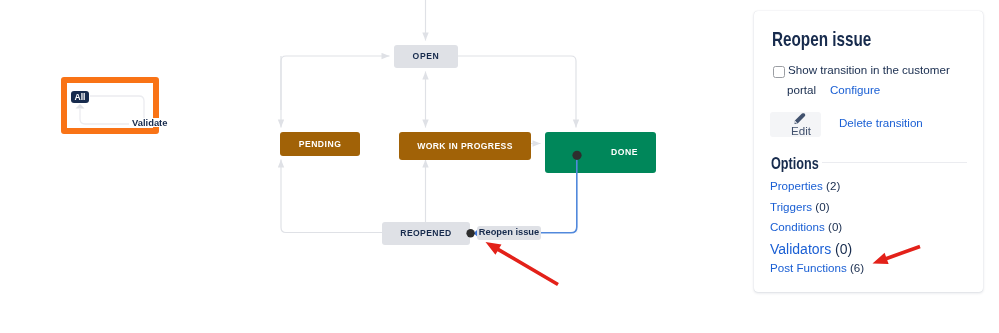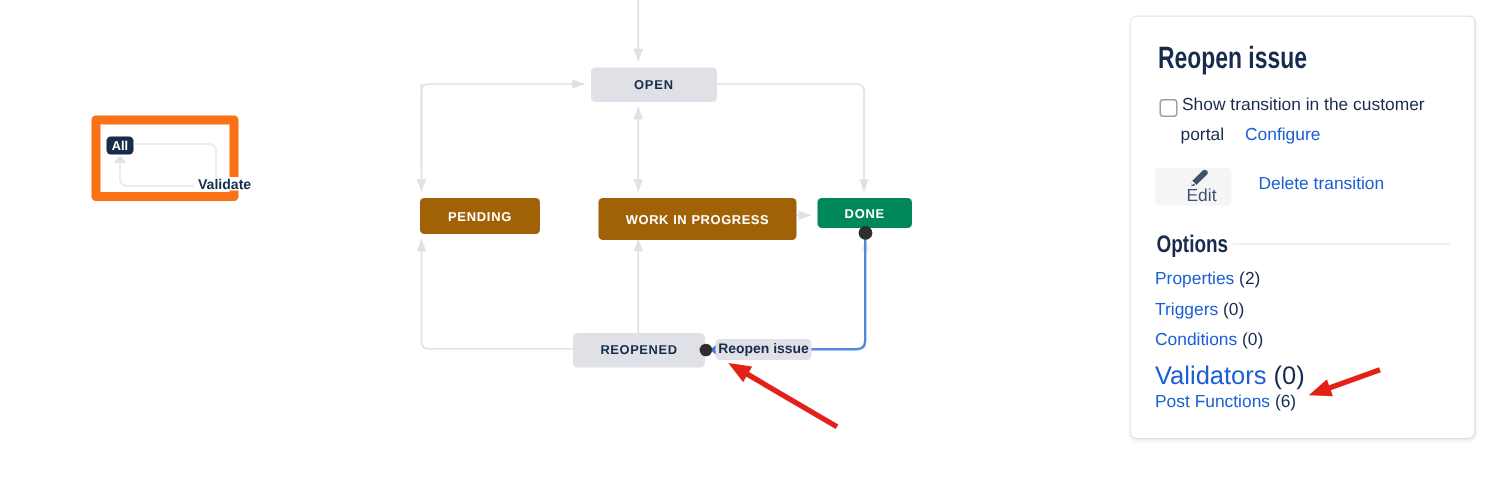--- a/index.html
+++ b/index.html
@@ -155,24 +155,24 @@
     <g fill="#e32119" stroke="none">
       <path d="M 485.50 242.00 L 495.41 254.76 L 497.53 251.14 L 557.09 286.05 L 558.91 282.95 L 499.35 248.03 L 501.47 244.41 Z"></path>
       <path d="M 872.50 263.50 L 888.64 264.09 L 887.23 260.14 L 920.61 248.19 L 919.39 244.81 L 886.02 256.75 L 884.60 252.80 Z"></path>
     </g>
   </svg>
 
 </div>
 
 <style>
   
-  #n-open{left:394px;top:45px;width:84px;height:23px;font-size:8.6px;letter-spacing:.6px;}
+  #n-open{left:394px;top:45px;width:64px;height:23px;font-size:8.6px;letter-spacing:.6px;}
   #n-pending{left:241px;top:132px;width:80px;height:24px;font-size:8.6px;letter-spacing:.5px;}
   #n-wip{left:360px;top:132px;width:132px;height:28px;font-size:8.6px;letter-spacing:.4px;}
-  #n-done{left:545px;top:132px;width:63px;height:20px;font-size:8.6px;letter-spacing:.5px;}
+  #n-done{left:545px;top:132px;width:63px;height:41px;font-size:8.6px;letter-spacing:.5px;padding-left:48px;}
   #n-reopened{left:382px;top:222px;width:88px;height:23px;font-size:8.6px;letter-spacing:.4px;}
   #lbl-reopen{left:477px;top:226px;width:64px;height:14px;font-size:9.3px;}
 
   #mini{left:61px;top:77px;width:98px;height:57px;}
   #mini-svg{position:absolute;left:0;top:0;width:98px;height:57px;overflow:visible;}
   #mini-all{left:4px;top:8px;width:18px;height:12px;font-size:8.5px;}
   #mini-validate{left:28px;top:35px;font-size:9.4px;margin-left:34px;}
 
   #panel{left:754px;top:11px;width:229px;height:281px;}
   #panel-title{left:18px;top:18px;font-size:20.5px;transform:scaleX(0.745);transform-origin:left top;}
@@ -181,15 +181,15 @@
   #chk-l2{left:33px;top:73px;font-size:11.6px;}
   #configure{left:76px;top:73px;font-size:11.6px;}
   #edit-btn{left:16px;top:101px;width:51px;height:25px;padding-left:7px;box-sizing:border-box;flex-direction:column;}
   #edit-label{font-size:11.6px;margin-left:4px;}
   #delete-link{left:85px;top:106px;font-size:11.6px;}
   #opt-title{left:17px;top:145px;font-size:16px;transform:scaleX(0.79);transform-origin:left top;}
   #opt-rule{left:68px;top:151px;width:145px;}
   #o0{left:16px;top:169px;font-size:11.6px;}
   #o1{left:16px;top:189.5px;font-size:11.6px;}
   #o2{left:16px;top:210px;font-size:11.6px;}
-  #o3{left:16px;top:230.5px;font-size:17px;}
+  #o3{left:16px;top:230.5px;font-size:14px;}
   #o4{left:16px;top:251px;font-size:11.6px;}
 </style>
 
 </body></html>

